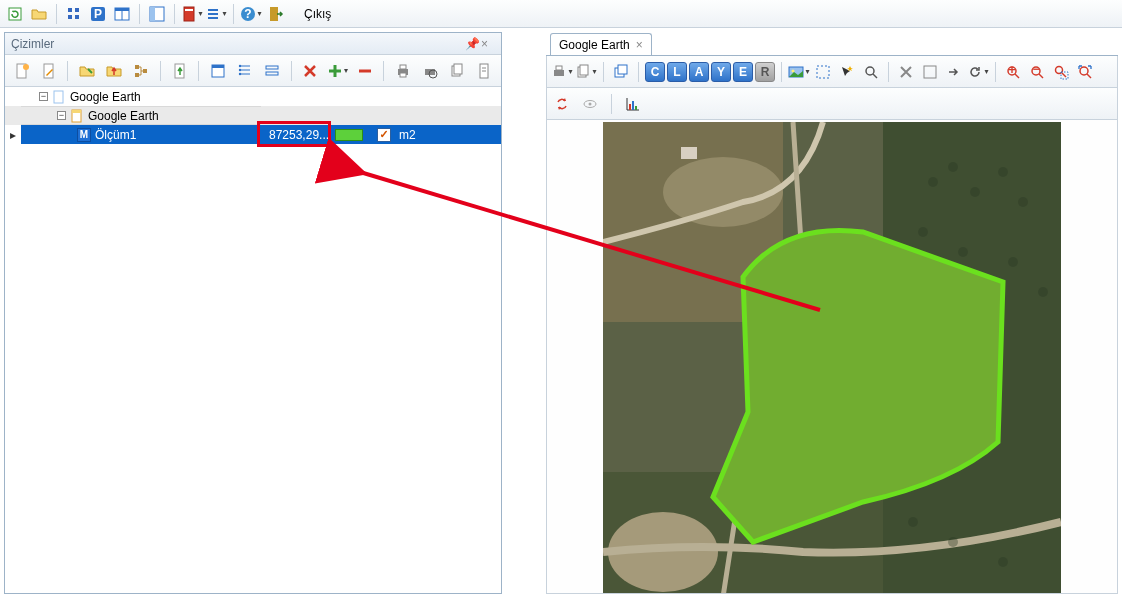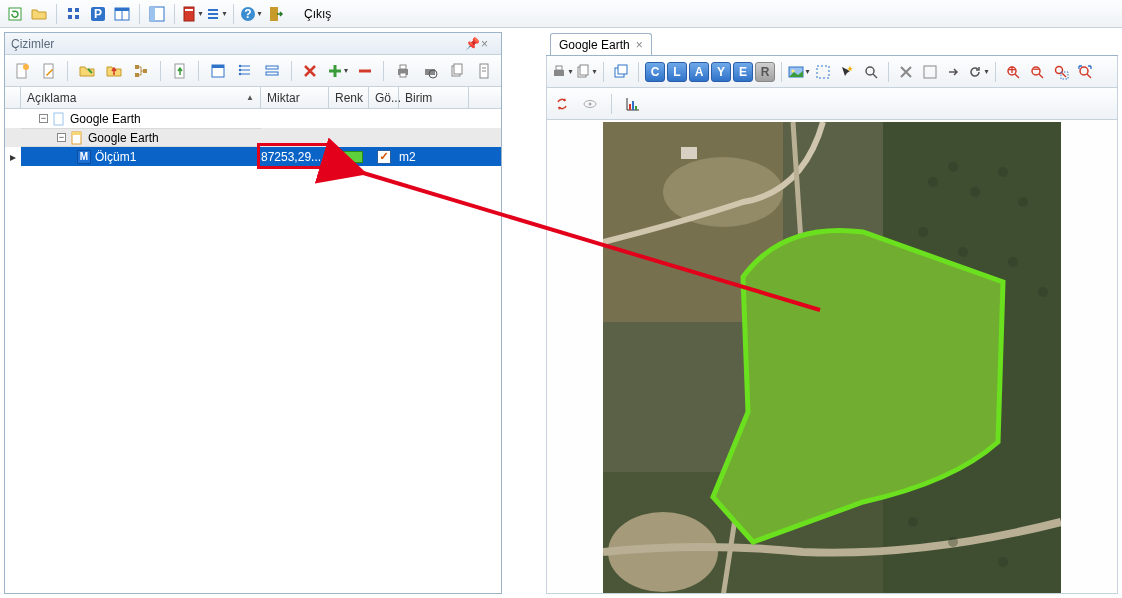--- a/index.html
+++ b/index.html
@@ -32,21 +32,21 @@
   .row0 .c1{padding-left:18px;}
   .row1 .c1{padding-left:36px;background:#eaeaea;border-top:1px solid #d9d9d9;border-bottom:1px solid #d9d9d9;}
   .row1{background:#eaeaea;}
   .row2 .c1{padding-left:56px;}
   .exp{width:9px;height:9px;border:1px solid #888;display:inline-flex;align-items:center;justify-content:center;font-size:9px;line-height:1;margin-right:4px;background:#fff;color:#333;}
   .docico{width:14px;height:14px;margin-right:4px;display:inline-block;}
   .mico{width:14px;height:14px;margin-right:4px;background:#1e6fd4;color:#fff;display:inline-flex;align-items:center;justify-content:center;font-weight:bold;font-size:10px;border:1px solid #0d4da0;}
   .renkbox{width:28px;height:12px;background:#5dd03b;border:1px solid #2d8f12;}
   .cbimg{width:14px;height:14px;border:1px solid #2d5f9e;background:#fff;display:inline-flex;align-items:center;justify-content:center;color:#d35400;font-weight:bold;font-size:11px;}
 
-  .box-miktar{position:relative;}
+  .box-miktar{position:relative;padding-left:8px;}
   .highlight-red{position:absolute;border:3px solid #e3001b;pointer-events:none;}
 
   .splitter{width:6px; cursor:col-resize;}
 
   .panel-right{flex:1; margin:4px 4px 4px 0; display:flex; flex-direction:column;}
   .tabbar{height:24px;display:flex;align-items:flex-end;border-bottom:1px solid #9db3c8;padding-left:4px;}
   .tab{height:22px;border:1px solid #9db3c8;border-bottom:none;background:#fff;display:flex;align-items:center;padding:0 8px;gap:6px;border-radius:3px 3px 0 0;}
   .tab .x{color:#888;font-size:12px;cursor:pointer;}
   .rt-toolbar{height:32px;background:linear-gradient(#fdfefe,#eef2f6);border:1px solid #c8d2dc;border-top:none;display:flex;align-items:center;padding:0 4px;gap:2px;}
   .rt-toolbar2{height:32px;background:linear-gradient(#fdfefe,#eef2f6);border:1px solid #c8d2dc;border-top:none;display:flex;align-items:center;padding:0 4px;gap:6px;}
@@ -256,39 +256,20 @@
         </div>
       <div class="tb-btn">
           <svg class="small-ico" viewBox="0 0 16 16">
             <rect x="4" y="1" width="8" height="14" fill="#fff" stroke="#888"></rect>
             <line x1="6" y1="5" x2="10" y2="5" stroke="#888"></line>
             <line x1="6" y1="8" x2="10" y2="8" stroke="#888"></line>
           </svg>
         </div>
     </div>
 
-    <div class="grid-head">
-      <div class="gh gh0"></div>
-      <div class="gh gh1">
-          <span>Açıklama</span>
-          <span class="tri">▲</span>
-        </div>
-      <div class="gh gh2">
-          <span>Miktar</span>
-        </div>
-      <div class="gh gh3">
-          <span>Renk</span>
-        </div>
-      <div class="gh gh4">
-          <span>Gö...</span>
-        </div>
-      <div class="gh gh5">
-          <span>Birim</span>
-        </div>
-    </div>
 
     <div class="tree-body">
       <div class="row row0">
         <div class="cell c0"></div>
         <div class="cell c1">
           <span class="exp">−</span>
           <span class="docico">
               <svg viewBox="0 0 14 14">
                 <rect x="2" y="1" width="9" height="12" fill="#fff" stroke="#9cc3ee"></rect>
               </svg>

